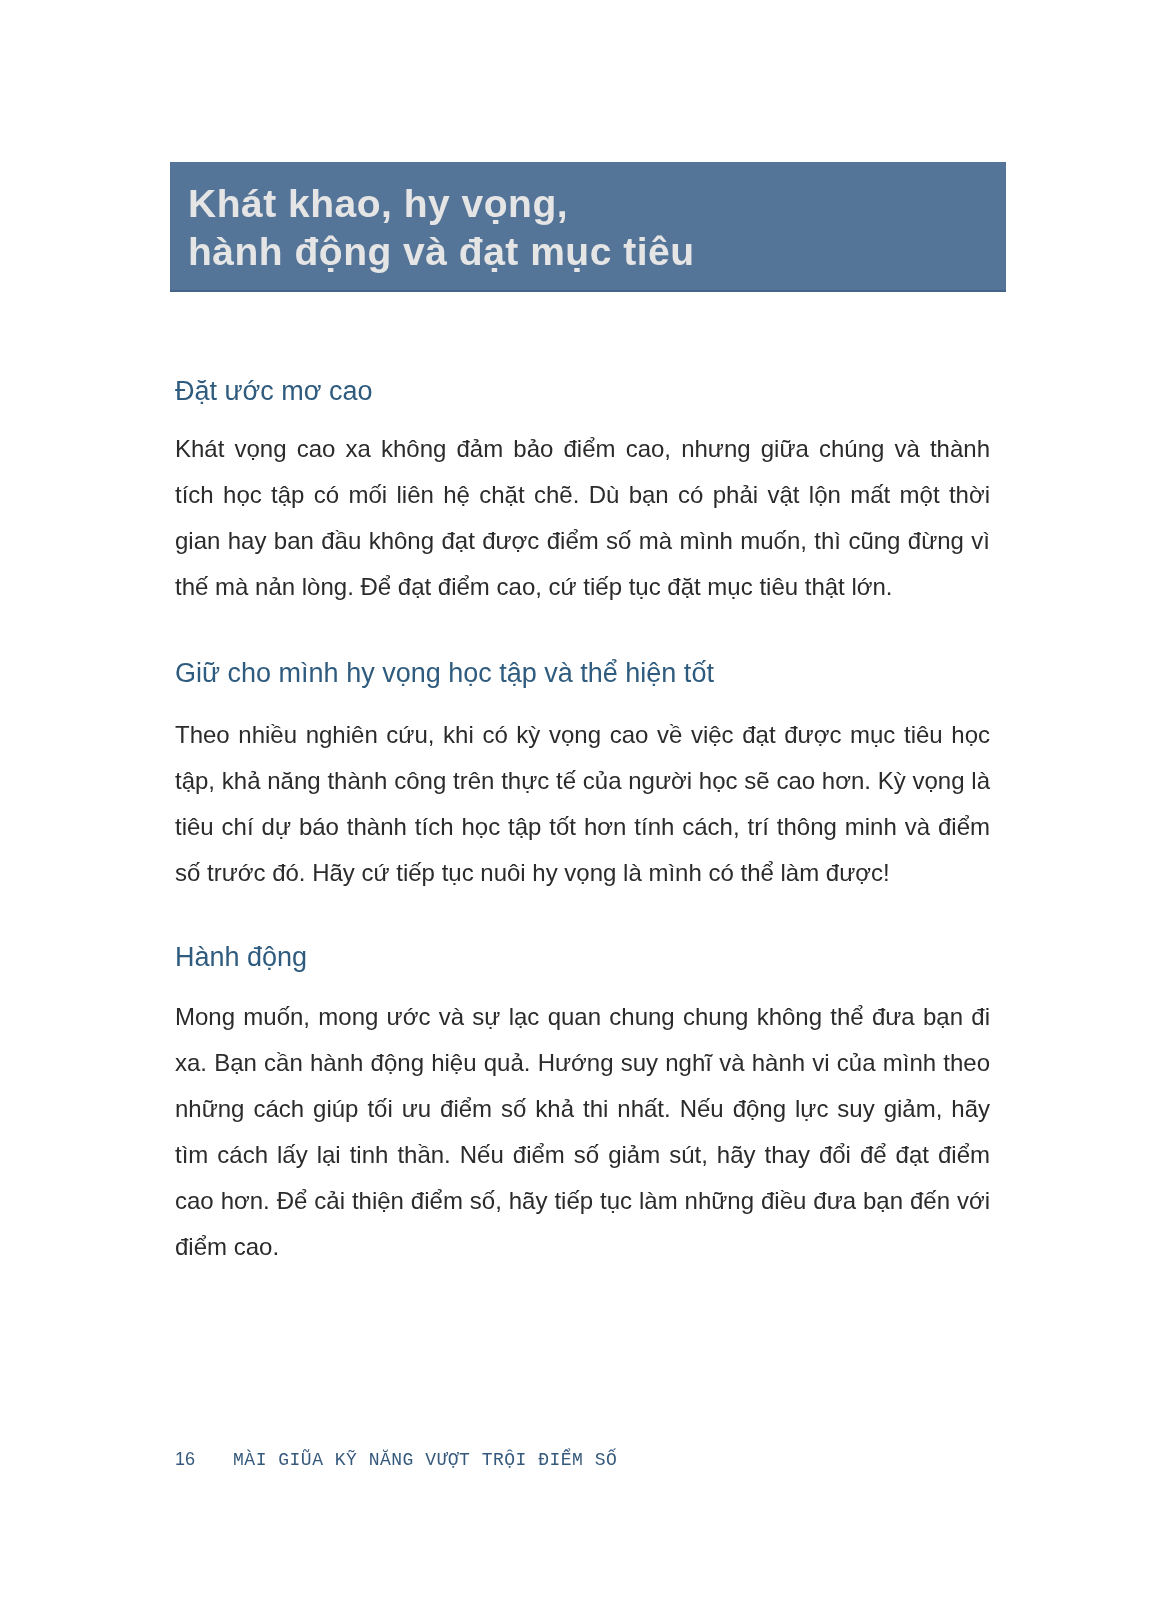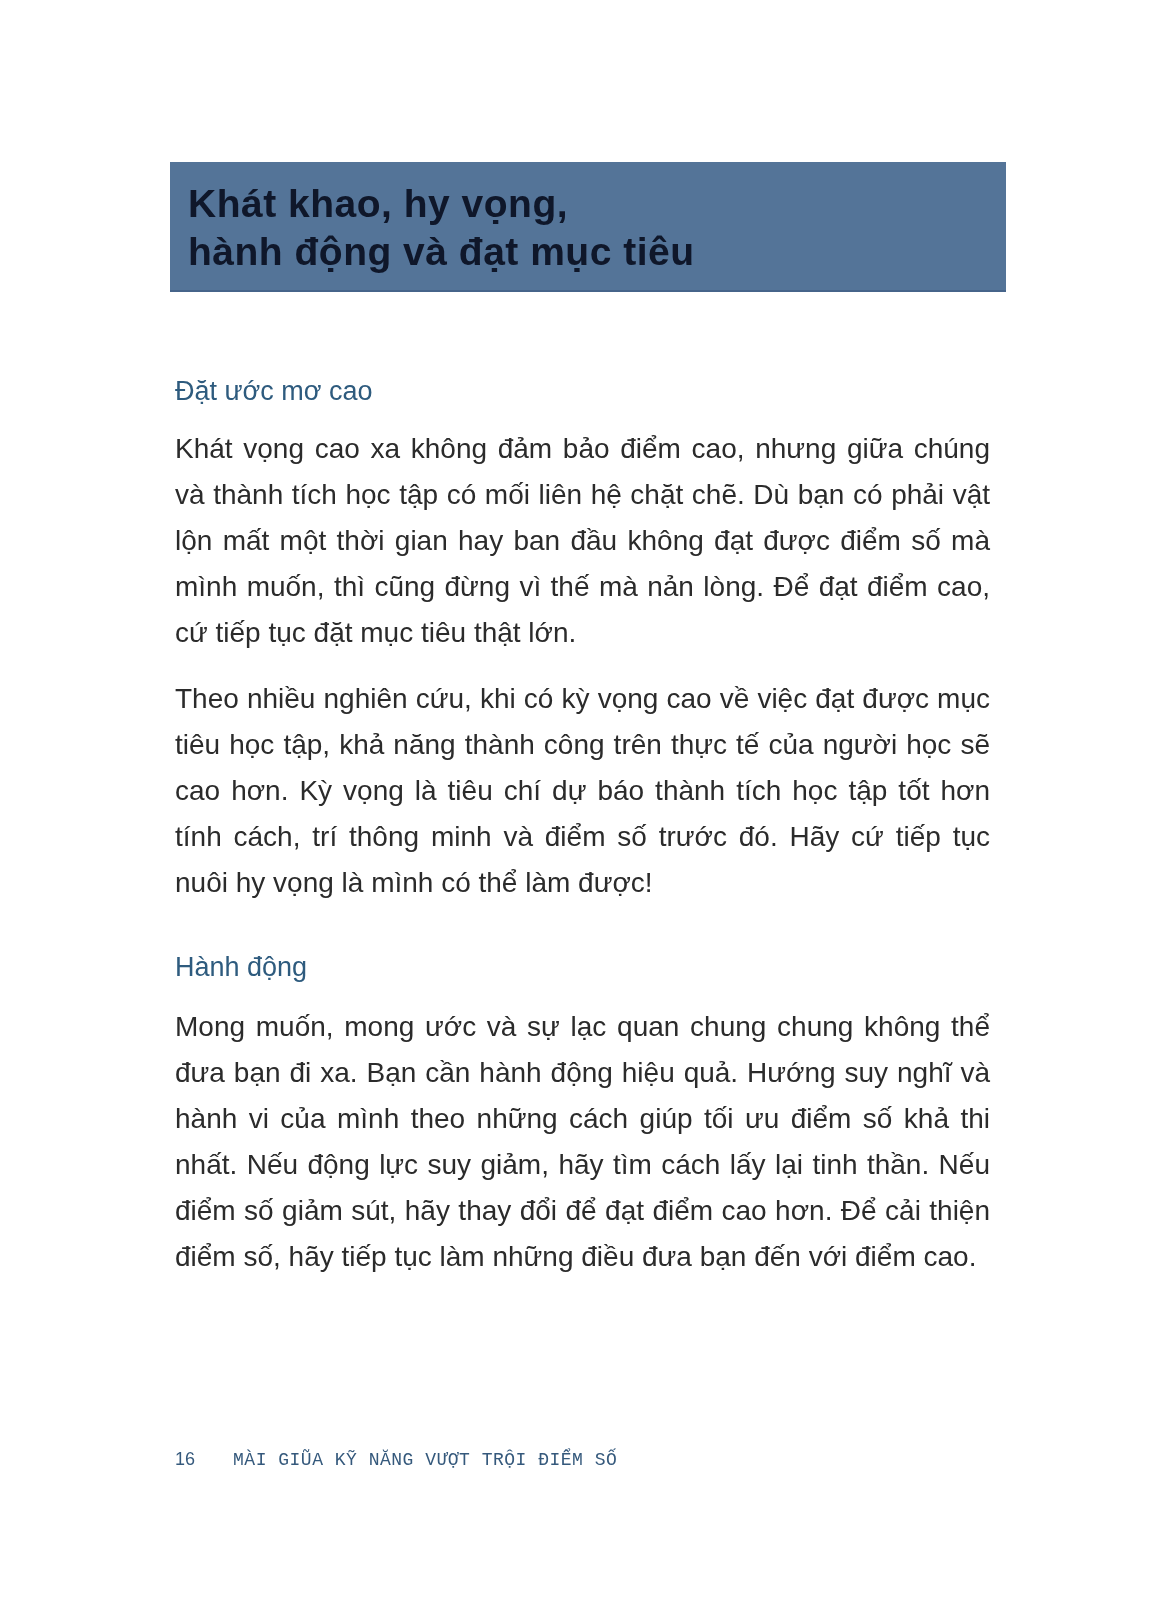--- a/index.html
+++ b/index.html
@@ -26,21 +26,21 @@
     left: 170px;
     top: 162px;
     width: 836px;
     height: 130px;
     background: #547498;
     border-bottom: 2px solid #46648a;
     box-sizing: border-box;
     padding: 18px 0 0 18px;
   }
   .banner .title-line {
-    color: #0f172a;
+    color: #e5e5e5;
     font-size: 39px;
     font-weight: 700;
     line-height: 48px;
     letter-spacing: 0.5px;
   }
   
   .content {
     position: absolute;
     left: 175px;
     top: 292px;
@@ -51,21 +51,21 @@
     font-size: 27px;
     font-weight: 400;
     line-height: 38px;
     margin: 0;
   }
   .section:nth-of-type(1) .section-heading { margin-top: 80px; }
   .section:nth-of-type(2) .section-heading { margin-top: 44px; }
   .section:nth-of-type(3) .section-heading { margin-top: 42px; }
   .section-body {
     color: #2b2b2b;
-    font-size: 28px;
+    font-size: 24px;
     line-height: 46px;
     text-align: justify;
     margin: 16px 0 0 0;
   }
   .section:nth-of-type(2) .section-body { margin-top: 20px; }
   .section:nth-of-type(3) .section-body { margin-top: 18px; }
   
   .footer {
     position: absolute;
     left: 175px;
@@ -96,20 +96,21 @@
   </div>
 
   <div class="content">
 
     <div class="section">
       <h2 class="section-heading">Đặt ước mơ cao</h2>
       <p class="section-body">Khát vọng cao xa không đảm bảo điểm cao, nhưng giữa chúng và thành tích học tập có mối liên hệ chặt chẽ. Dù bạn có phải vật lộn mất một thời gian hay ban đầu không đạt được điểm số mà mình muốn, thì cũng đừng vì thế mà nản lòng. Để đạt điểm cao, cứ tiếp tục đặt mục tiêu thật lớn.</p>
     </div>
 
     <div class="section">
+      <h2 class="section-heading">Giữ cho mình hy vọng học tập và thể hiện tốt</h2>
       <p class="section-body">Theo nhiều nghiên cứu, khi có kỳ vọng cao về việc đạt được mục tiêu học tập, khả năng thành công trên thực tế của người học sẽ cao hơn. Kỳ vọng là tiêu chí dự báo thành tích học tập tốt hơn tính cách, trí thông minh và điểm số trước đó. Hãy cứ tiếp tục nuôi hy vọng là mình có thể làm được!</p>
     </div>
 
     <div class="section">
       <h2 class="section-heading">Hành động</h2>
       <p class="section-body">Mong muốn, mong ước và sự lạc quan chung chung không thể đưa bạn đi xa. Bạn cần hành động hiệu quả. Hướng suy nghĩ và hành vi của mình theo những cách giúp tối ưu điểm số khả thi nhất. Nếu động lực suy giảm, hãy tìm cách lấy lại tinh thần. Nếu điểm số giảm sút, hãy thay đổi để đạt điểm cao hơn. Để cải thiện điểm số, hãy tiếp tục làm những điều đưa bạn đến với điểm cao.</p>
     </div>
 
   </div>
 

